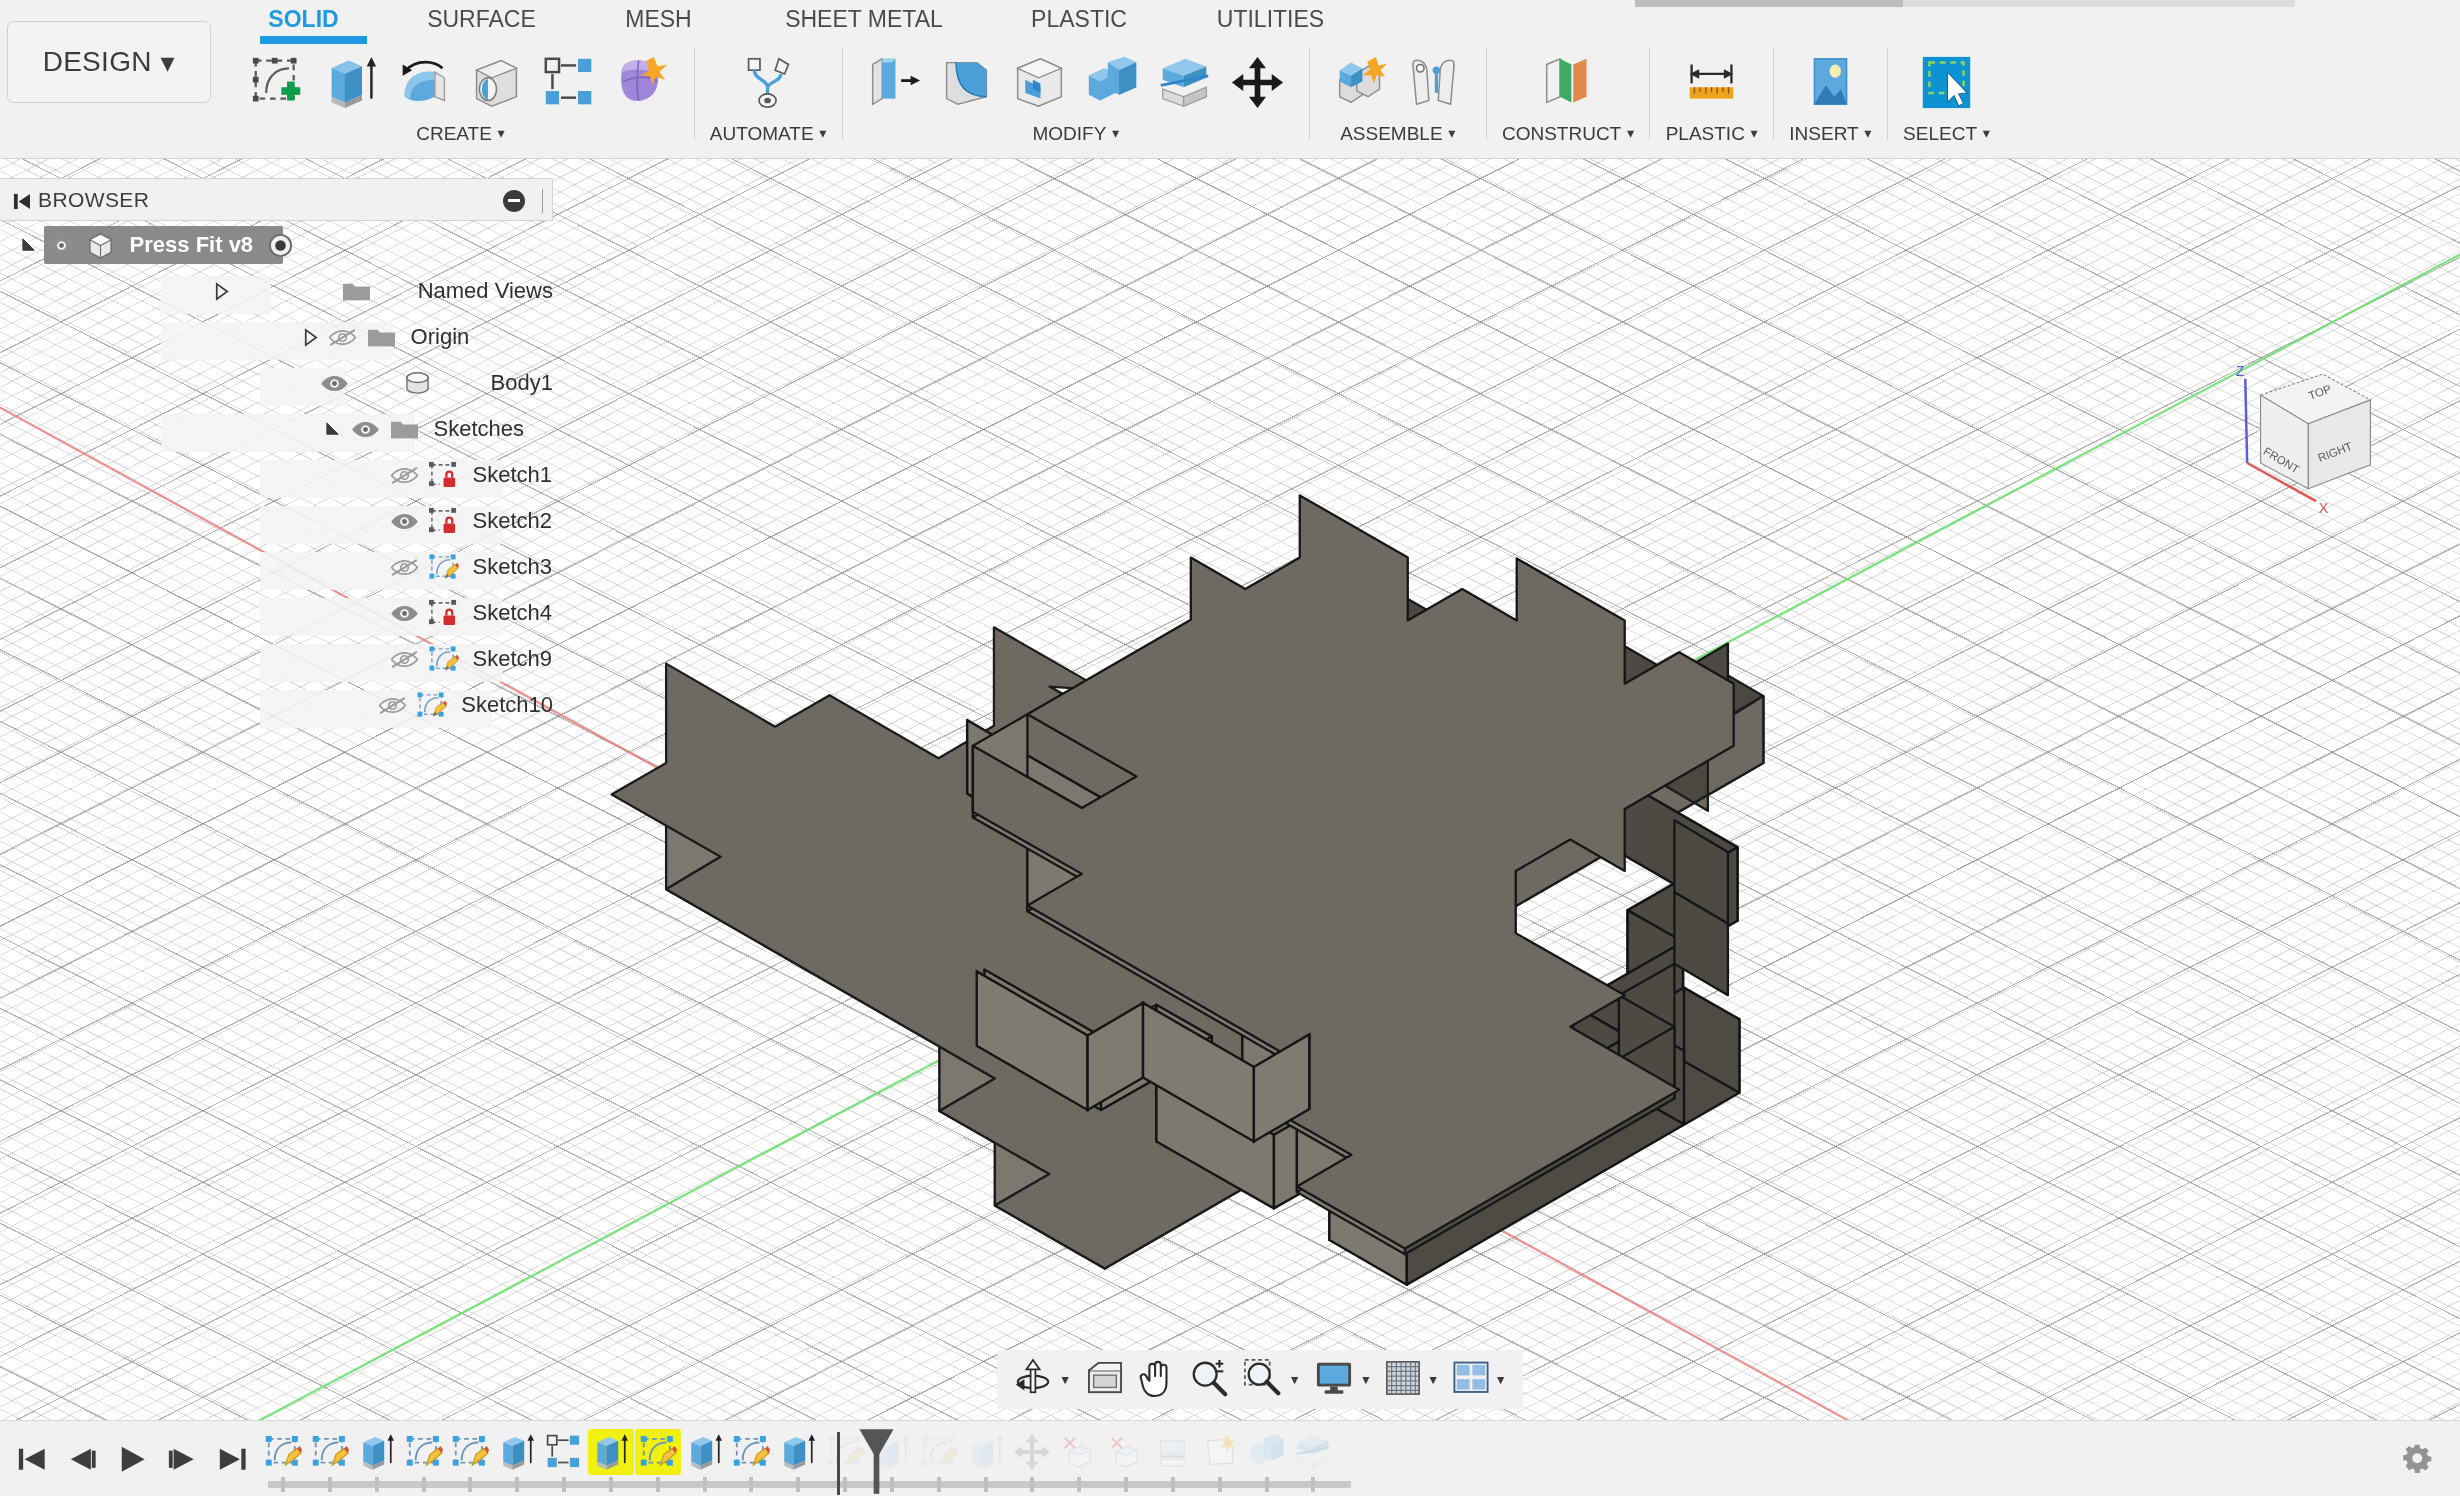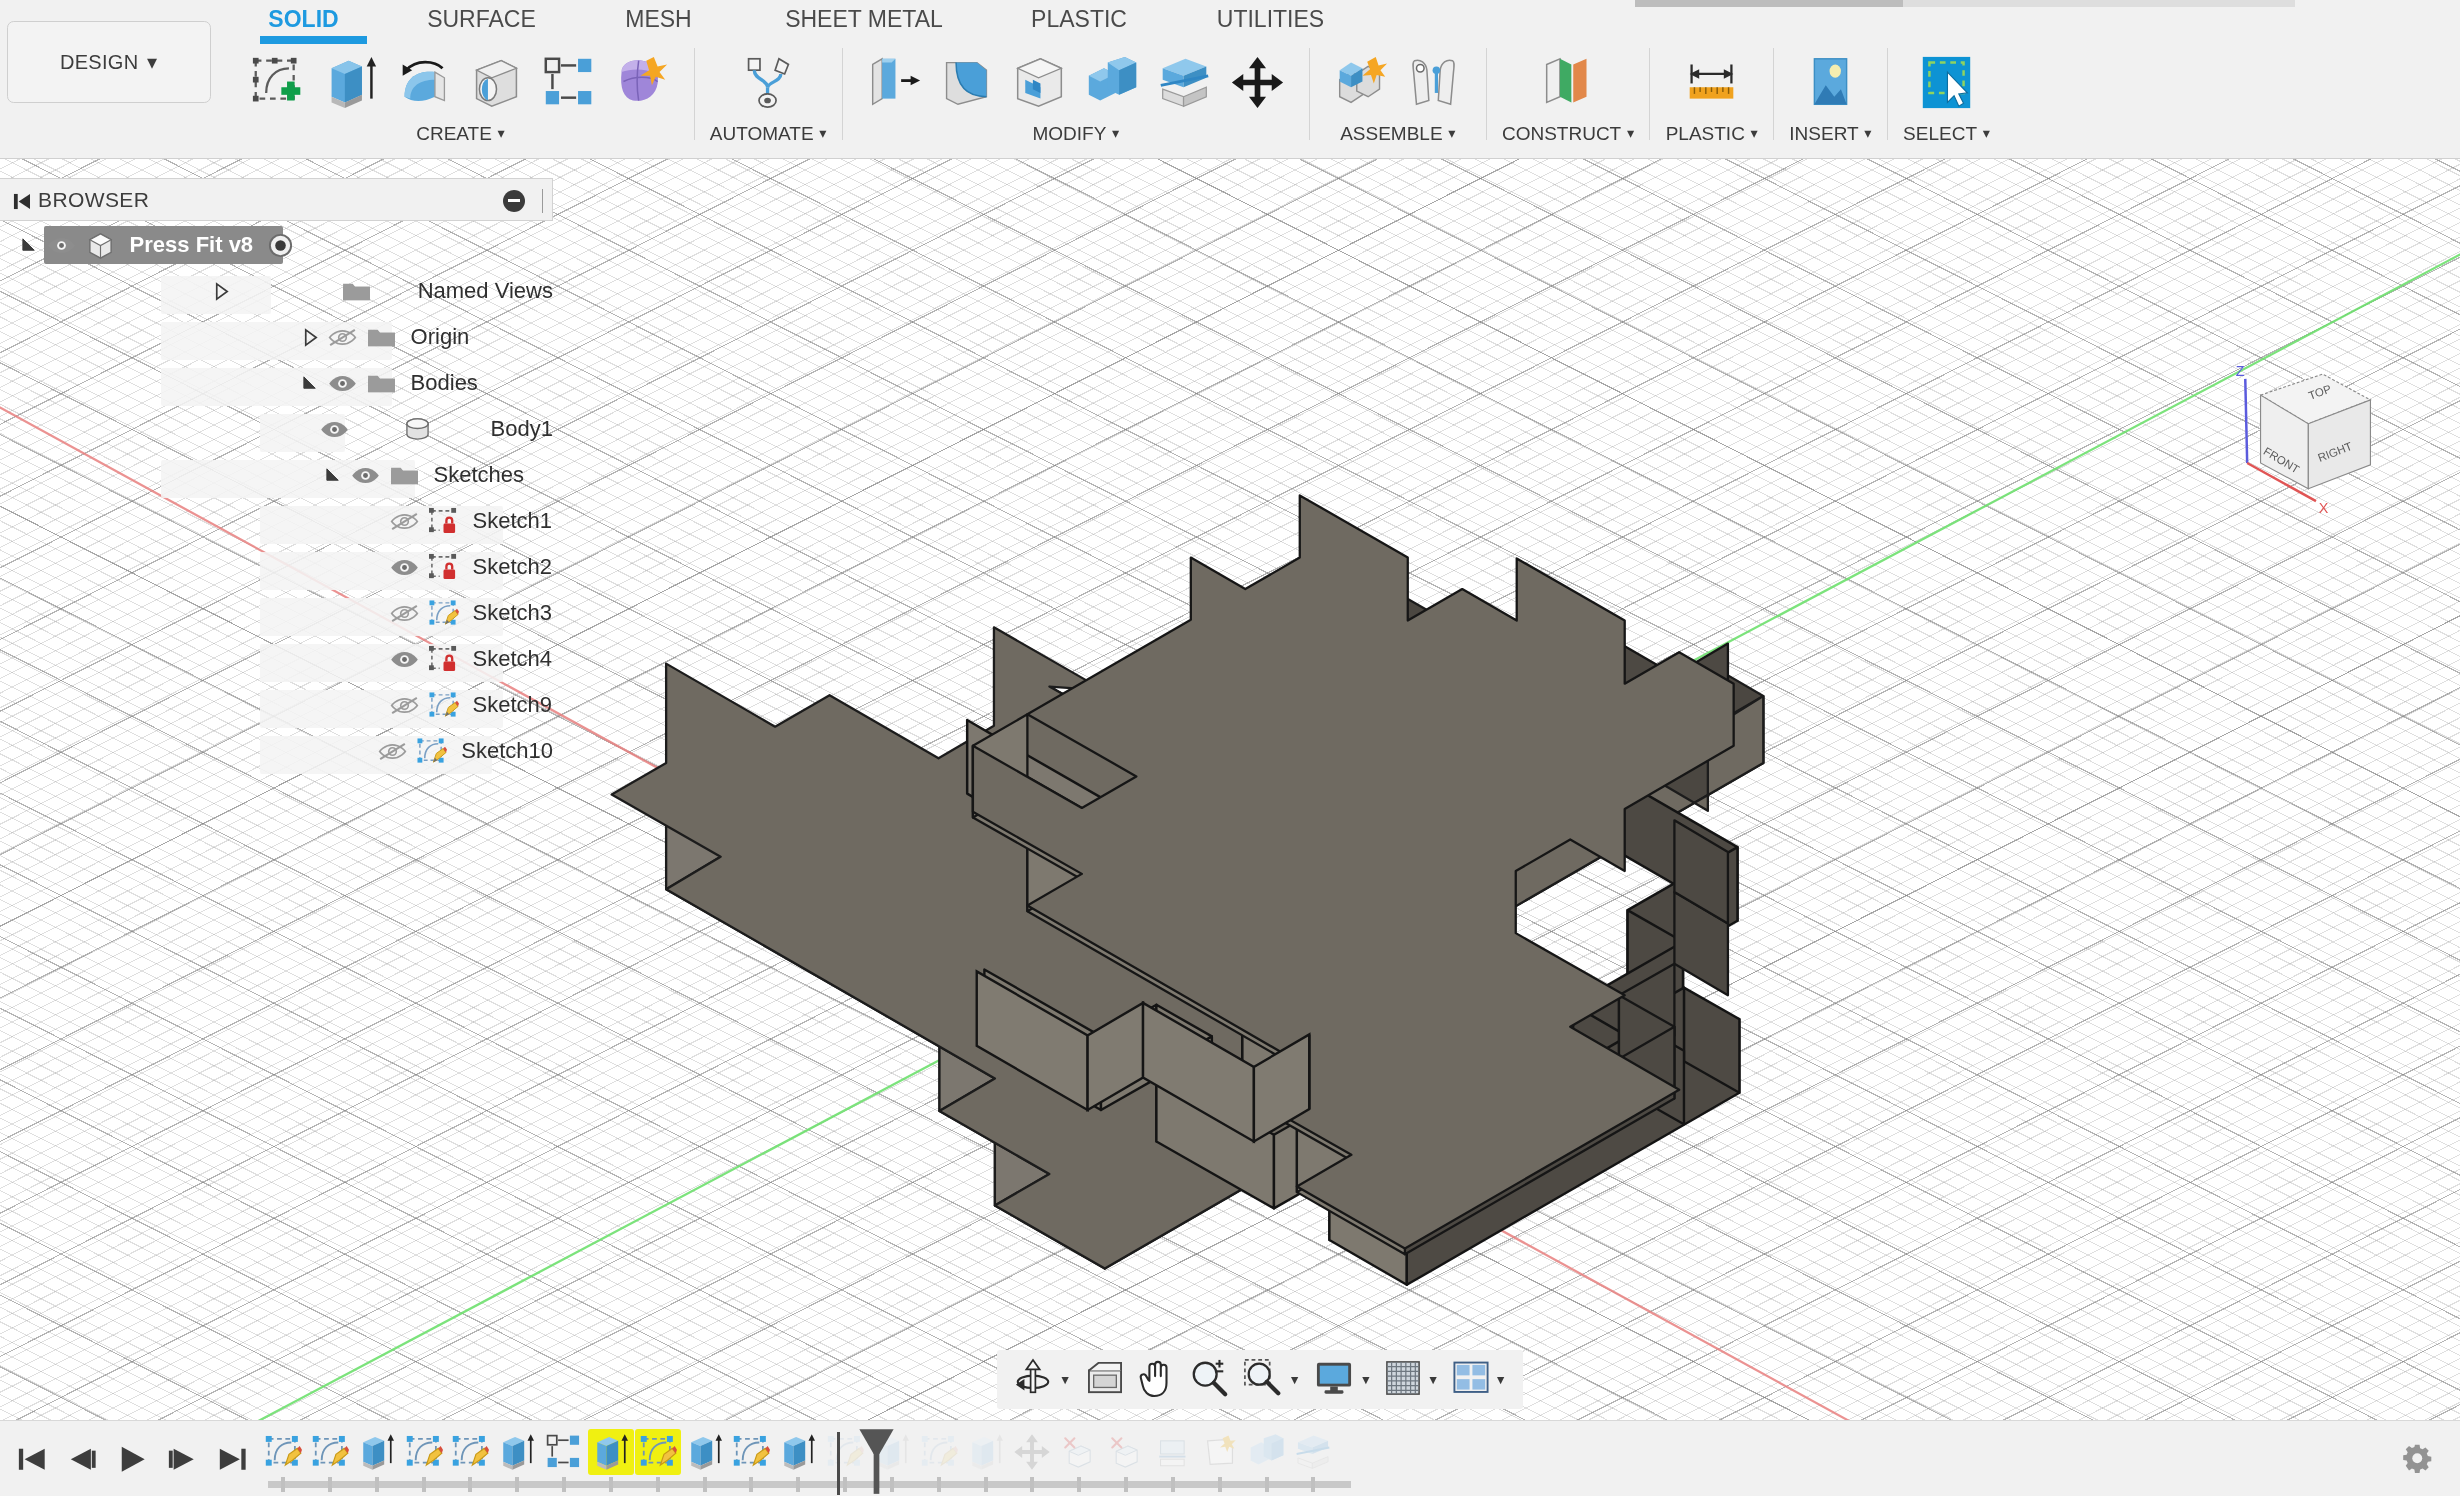--- a/index.html
+++ b/index.html
@@ -50,21 +50,21 @@
     background:#f1f1f1; border-bottom:1px solid #d0d0d0;
   }
   #top-scrollbar{ position:absolute; left:1635px; top:0; width:660px; height:6.7px; background:#dedede;}
   #top-scrollbar-thumb{ position:absolute; left:1635px; top:0; width:268px; height:6.7px; background:#bdbdbd;}
 
   #design-btn{
     position:absolute; left:6.7px; top:21px; width:204px; height:82px;
     border:1px solid #cfcfcf; border-radius:6.7px; background:#f3f3f3;
     display:flex; align-items:center; justify-content:center; cursor:pointer;
   }
-  #design-btn span{ font-size:20px; color:#3c3c3c; letter-spacing:0.3px;}
+  #design-btn span{ font-size:28px; color:#3c3c3c; letter-spacing:0.3px;}
   .caret{ font-size:14.3px; margin-left:8.6px; color:#3c3c3c;}
 
   #tabs{ position:absolute; left:250px; top:5.7px; height:32.5px; display:flex; align-items:flex-start; }
   .tab{
     font-size:23px; color:#4a4a4a; padding:0 0 0 0; margin-right:0;
     cursor:pointer; position:relative; text-align:center;
   }
   .tab.active{ color:#1e9ae0; font-weight:600; }
   .tab-underline{
     position:absolute; left:260px; top:36px; width:107px; height:7.6px; background:#1e9ae0;
@@ -836,43 +836,20 @@
             </svg>
           </span>
           <span class="tico">
             <svg width="29" height="23" viewBox="0 0 30 24">
               <path d="M1 4h10l2.6 3H29v14H1z" fill="#9b9b9b"></path>
               <rect x="1" y="7" width="28" height="14" fill="#9b9b9b"></rect>
             </svg>
           </span>
           <span class="tlabel" style="margin-left: 9.6px;">Origin</span>
         </div>
-        <div class="row" style="padding-left: 67px;">
-          <div class="rowbg" style="left: 94px; width: 231px;"></div>
-          <span class="tri">
-            <svg width="19" height="19" viewBox="0 0 20 20">
-              <polygon points="3,3 15,15 3,15" fill="#3b3b3b"></polygon>
-              <polygon points="3,3 15,15 3,15" fill="none" stroke="#3b3b3b" stroke-width="1"></polygon>
-            </svg>
-          </span>
-          <span class="eye">
-            <svg width="31" height="19" viewBox="0 0 32 20">
-              <path d="M16 2C7 2 2 10 2 10s5 8 14 8 14-8 14-8-5-8-14-8z" fill="#8d8d8d"></path>
-              <circle cx="16" cy="10" r="4.6" fill="#f6f6f6"></circle>
-              <circle cx="16" cy="10" r="2.6" fill="#6b6b6b"></circle>
-            </svg>
-          </span>
-          <span class="tico">
-            <svg width="29" height="23" viewBox="0 0 30 24">
-              <path d="M1 4h10l2.6 3H29v14H1z" fill="#9b9b9b"></path>
-              <rect x="1" y="7" width="28" height="14" fill="#9b9b9b"></rect>
-            </svg>
-          </span>
-          <span class="tlabel" style="margin-left: 9.6px;">Bodies</span>
-        </div>
         <div class="row" style="padding-left: 117px; gap: 44px;">
           <div class="rowbg" style="left: 143px; width: 220px;"></div>
           <span class="tri"></span>
           <span class="eye">
             <svg width="31" height="19" viewBox="0 0 32 20">
               <path d="M16 2C7 2 2 10 2 10s5 8 14 8 14-8 14-8-5-8-14-8z" fill="#8d8d8d"></path>
               <circle cx="16" cy="10" r="4.6" fill="#f6f6f6"></circle>
               <circle cx="16" cy="10" r="2.6" fill="#6b6b6b"></circle>
             </svg>
           </span>

